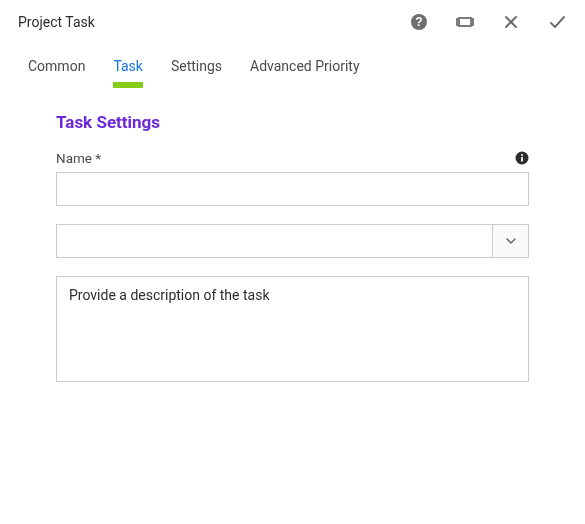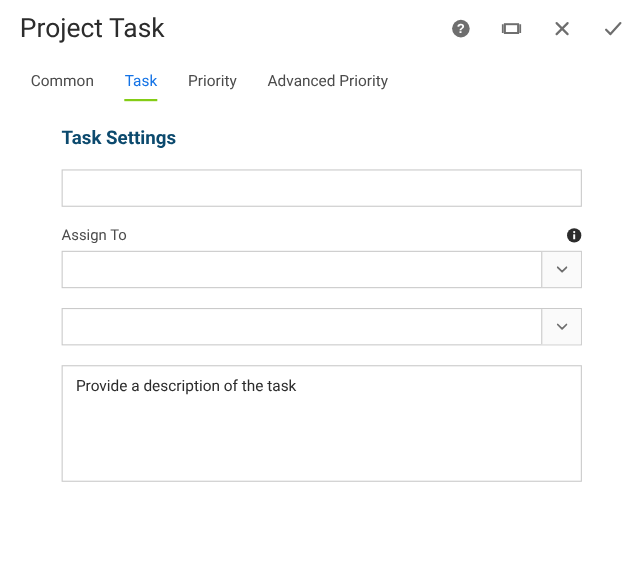--- a/index.html
+++ b/index.html
@@ -11,21 +11,21 @@
     overflow: hidden;
     color: #2c2c2c;
   }
   .header {
     display: flex;
     align-items: center;
     justify-content: space-between;
     padding: 12px 18px 8px 18px;
   }
   .title {
-    font-size: 24px;
+    font-size: 14px;
     font-weight: 400;
     color: #2c2c2c;
   }
   .header-actions {
     display: flex;
     align-items: center;
     gap: 26px;
   }
   .icon-btn {
     width: 20px;
@@ -43,29 +43,29 @@
     padding: 18px 18px 0 28px;
     font-size: 14px;
   }
   .tab {
     padding-bottom: 8px;
     cursor: pointer;
     color: #4b4b4b;
   }
   .tab.active {
     color: #1473e6;
-    border-bottom: 2px solid #84cc16;
+    border-bottom: 6px solid #84cc16;
   }
   .section {
     padding: 24px 56px 0 56px;
   }
   .section-title {
     font-size: 17px;
     font-weight: 700;
-    color: #0c4a6e;
+    color: #6d28d9;
     margin-bottom: 18px;
   }
   .field { margin-bottom: 18px; }
   .field-label-row {
     display: flex;
     align-items: center;
     justify-content: space-between;
     margin-bottom: 6px;
   }
   .field-label {
@@ -157,51 +157,41 @@
       <svg width="20" height="20" viewBox="0 0 20 20" fill="none" stroke="#6e6e6e" stroke-width="2" stroke-linecap="round" stroke-linejoin="round">
         <polyline points="4,11 8,15 17,5"></polyline>
       </svg>
     </div>
   </div>
 </div>
 
 <div class="tabs">
   <div class="tab">Common</div>
   <div class="tab active">Task</div>
-  <div class="tab">Priority</div>
+  <div class="tab">Settings</div>
   <div class="tab">Advanced Priority</div>
 </div>
 
 <div class="section">
   <div class="section-title">Task Settings</div>
 
   <div class="field">
-    <input class="text-input" type="text" value="" style="">
-  </div>
-
-  <div class="field">
     <div class="field-label-row">
-      <div class="field-label">Assign To</div>
+      <div class="field-label">Name *</div>
       <div class="info-icon">
         <svg width="14" height="14" viewBox="0 0 14 14">
             <circle cx="7" cy="7" r="6.5" fill="#2c2c2c"></circle>
             <rect x="6.1" y="6" width="1.8" height="4.5" fill="#fff"></rect>
             <circle cx="7" cy="4" r="1" fill="#fff"></circle>
           </svg>
       </div>
     </div>
-    <div class="combo">
-      <input class="combo-input" type="text" value="" style="">
-      <div class="combo-btn">
-        <svg width="10" height="10" viewBox="0 0 10 10">
-            <polyline points="1,3 5,7 9,3" fill="none" stroke="#6e6e6e" stroke-width="1.6" stroke-linecap="round" stroke-linejoin="round"></polyline>
-          </svg>
-      </div>
-    </div>
-  </div>
+    <input class="text-input" type="text" value="" style="">
+  </div>
+
 
   <div class="field">
     <div class="combo">
       <input class="combo-input" type="text" value="" style="">
       <div class="combo-btn">
         <svg width="10" height="10" viewBox="0 0 10 10">
             <polyline points="1,3 5,7 9,3" fill="none" stroke="#6e6e6e" stroke-width="1.6" stroke-linecap="round" stroke-linejoin="round"></polyline>
           </svg>
       </div>
     </div>

